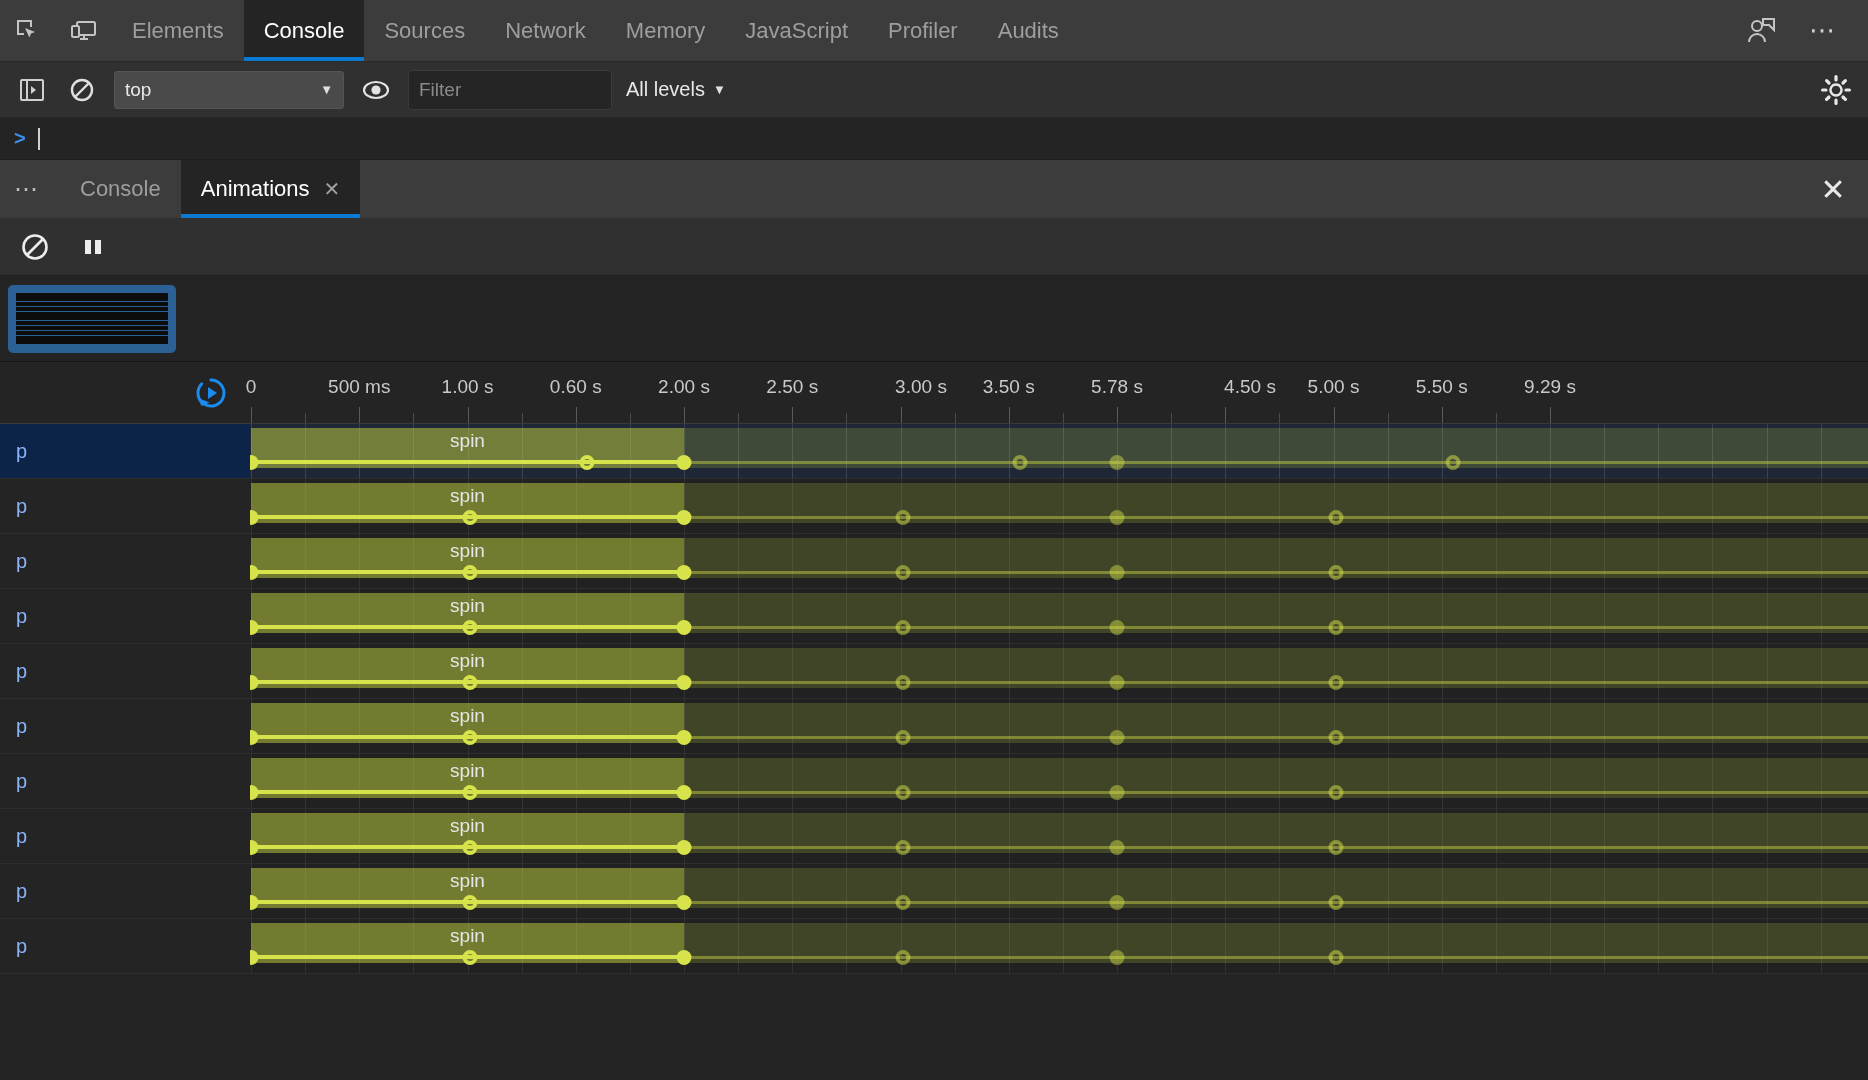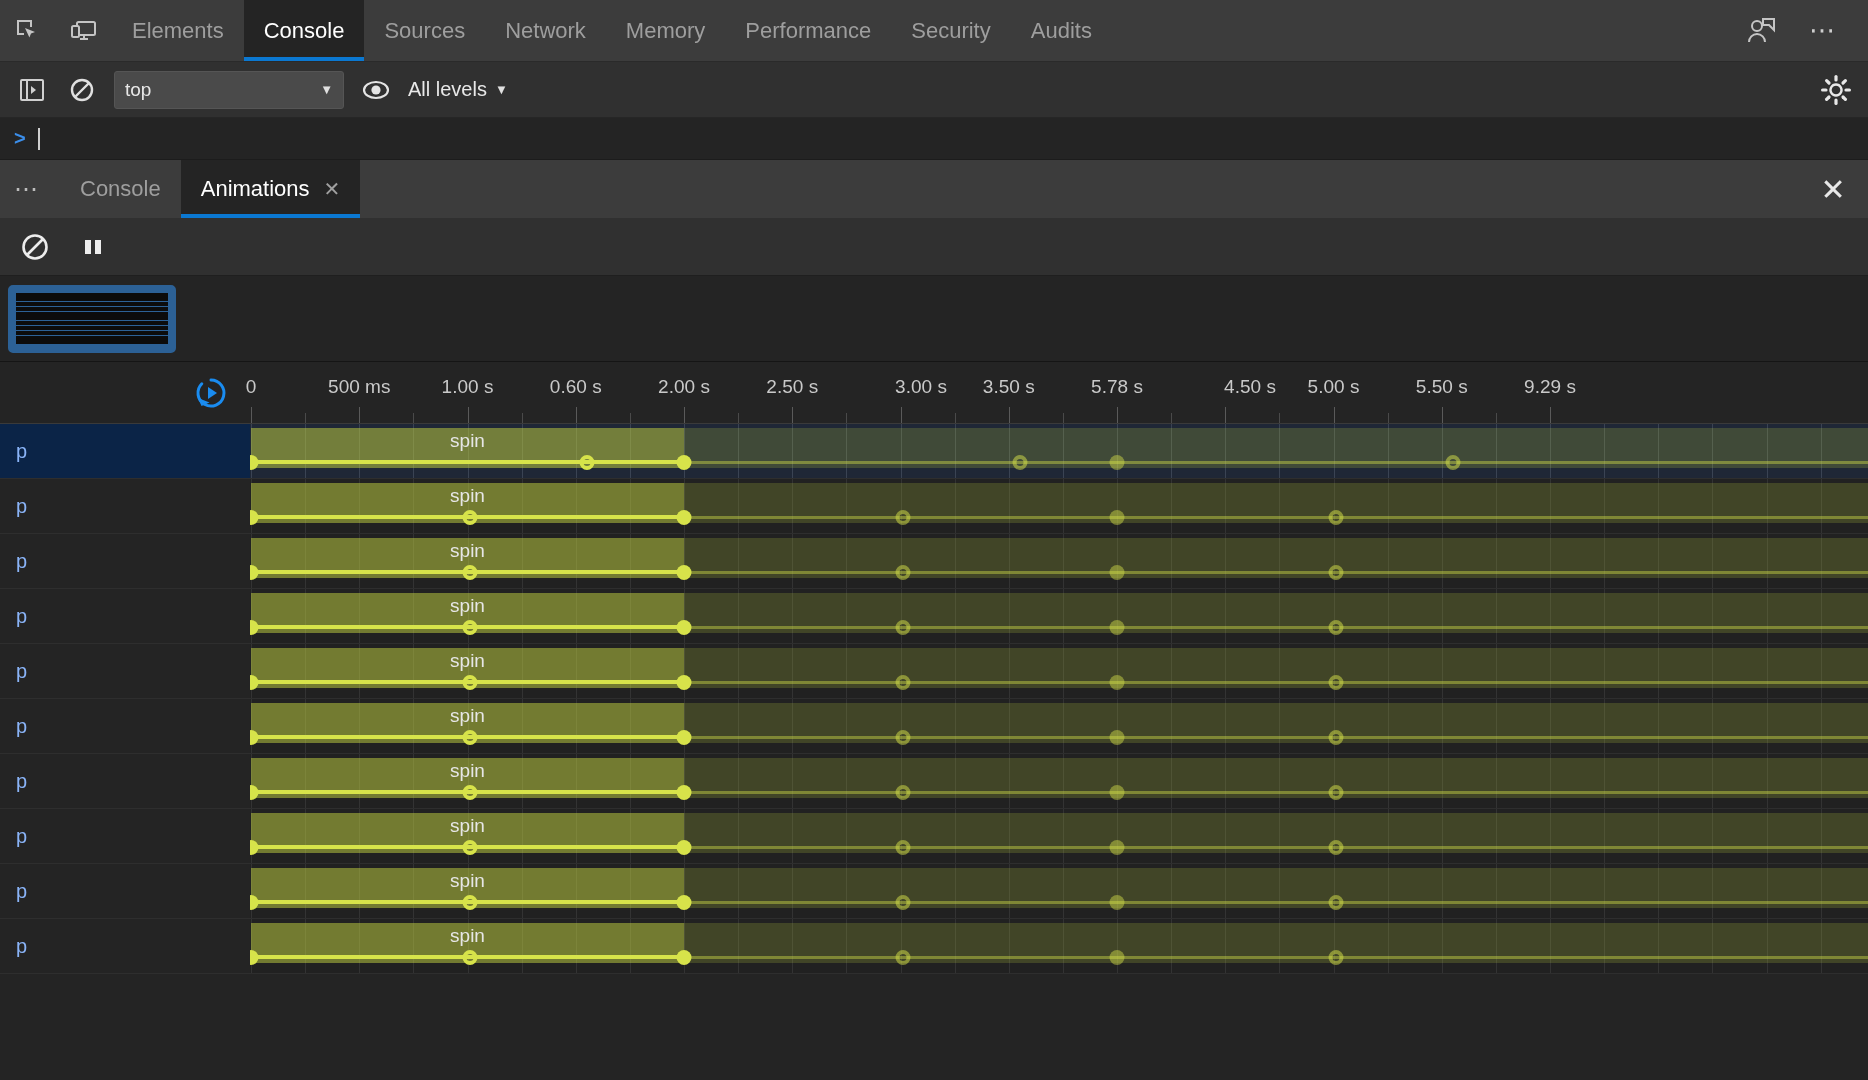--- a/index.html
+++ b/index.html
@@ -206,24 +206,24 @@
   <div class="panel-tab">
       <span>Sources</span>
     </div>
   <div class="panel-tab">
       <span>Network</span>
     </div>
   <div class="panel-tab">
       <span>Memory</span>
     </div>
   <div class="panel-tab">
-      <span>Performance</span>
+      <span>JavaScript</span>
     </div>
   <div class="panel-tab">
-      <span>Security</span>
+      <span>Profiler</span>
     </div>
   <div class="panel-tab">
       <span>Audits</span>
     </div>
 
   <div id="tabbar-spacer"></div>
   <div id="tabbar-right">
     <div class="tb-icon-btn">
       <svg width="30" height="28" viewBox="0 0 30 28">
         <circle cx="11" cy="9" r="5" fill="none" stroke="#c4c4c4" stroke-width="2"></circle>
@@ -252,20 +252,21 @@
   <div id="context-select">
     <span class="ctx-label">top</span>
     <span class="caret">▼</span>
   </div>
   <div class="tool-btn">
     <svg width="28" height="26" viewBox="0 0 28 26">
       <ellipse cx="14" cy="13" rx="12" ry="8" fill="none" stroke="#e4e4e4" stroke-width="2.2"></ellipse>
       <circle cx="14" cy="13" r="4.6" fill="#e4e4e4"></circle>
     </svg>
   </div>
+  <input id="filter-input" type="text" placeholder="Filter" style="">
   <div id="levels-select">
     <span>All levels</span>
     <span class="caret">▼</span>
   </div>
   <div class="spacer"></div>
   <div class="tool-btn">
     <svg width="30" height="30" viewBox="0 0 30 30">
       <path d="M15 9.5 a5.5 5.5 0 1 0 0.01 0 z" fill="none" stroke="#e8e8e8" stroke-width="2.4"></path>
       <g stroke="#e8e8e8" stroke-width="3.2" stroke-linecap="round">
         <line x1="15" y1="1.6" x2="15" y2="5"></line>

